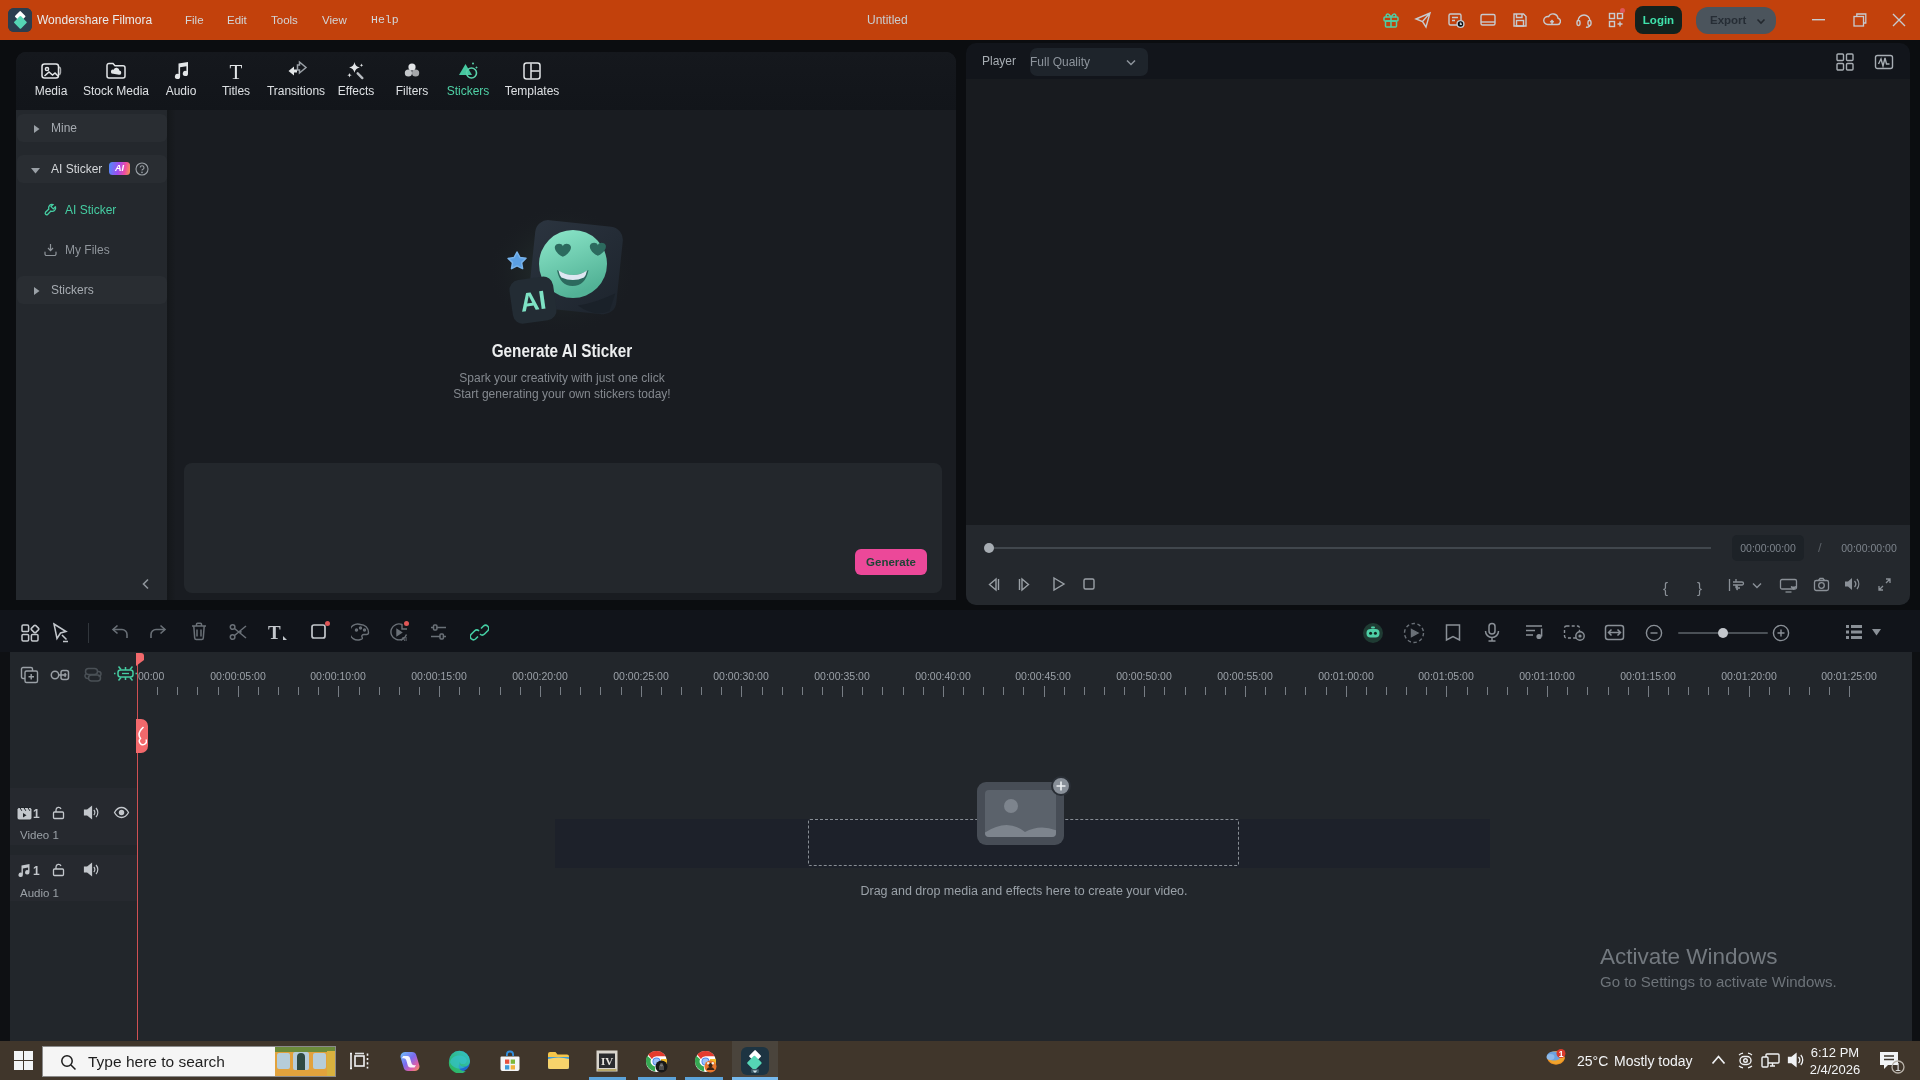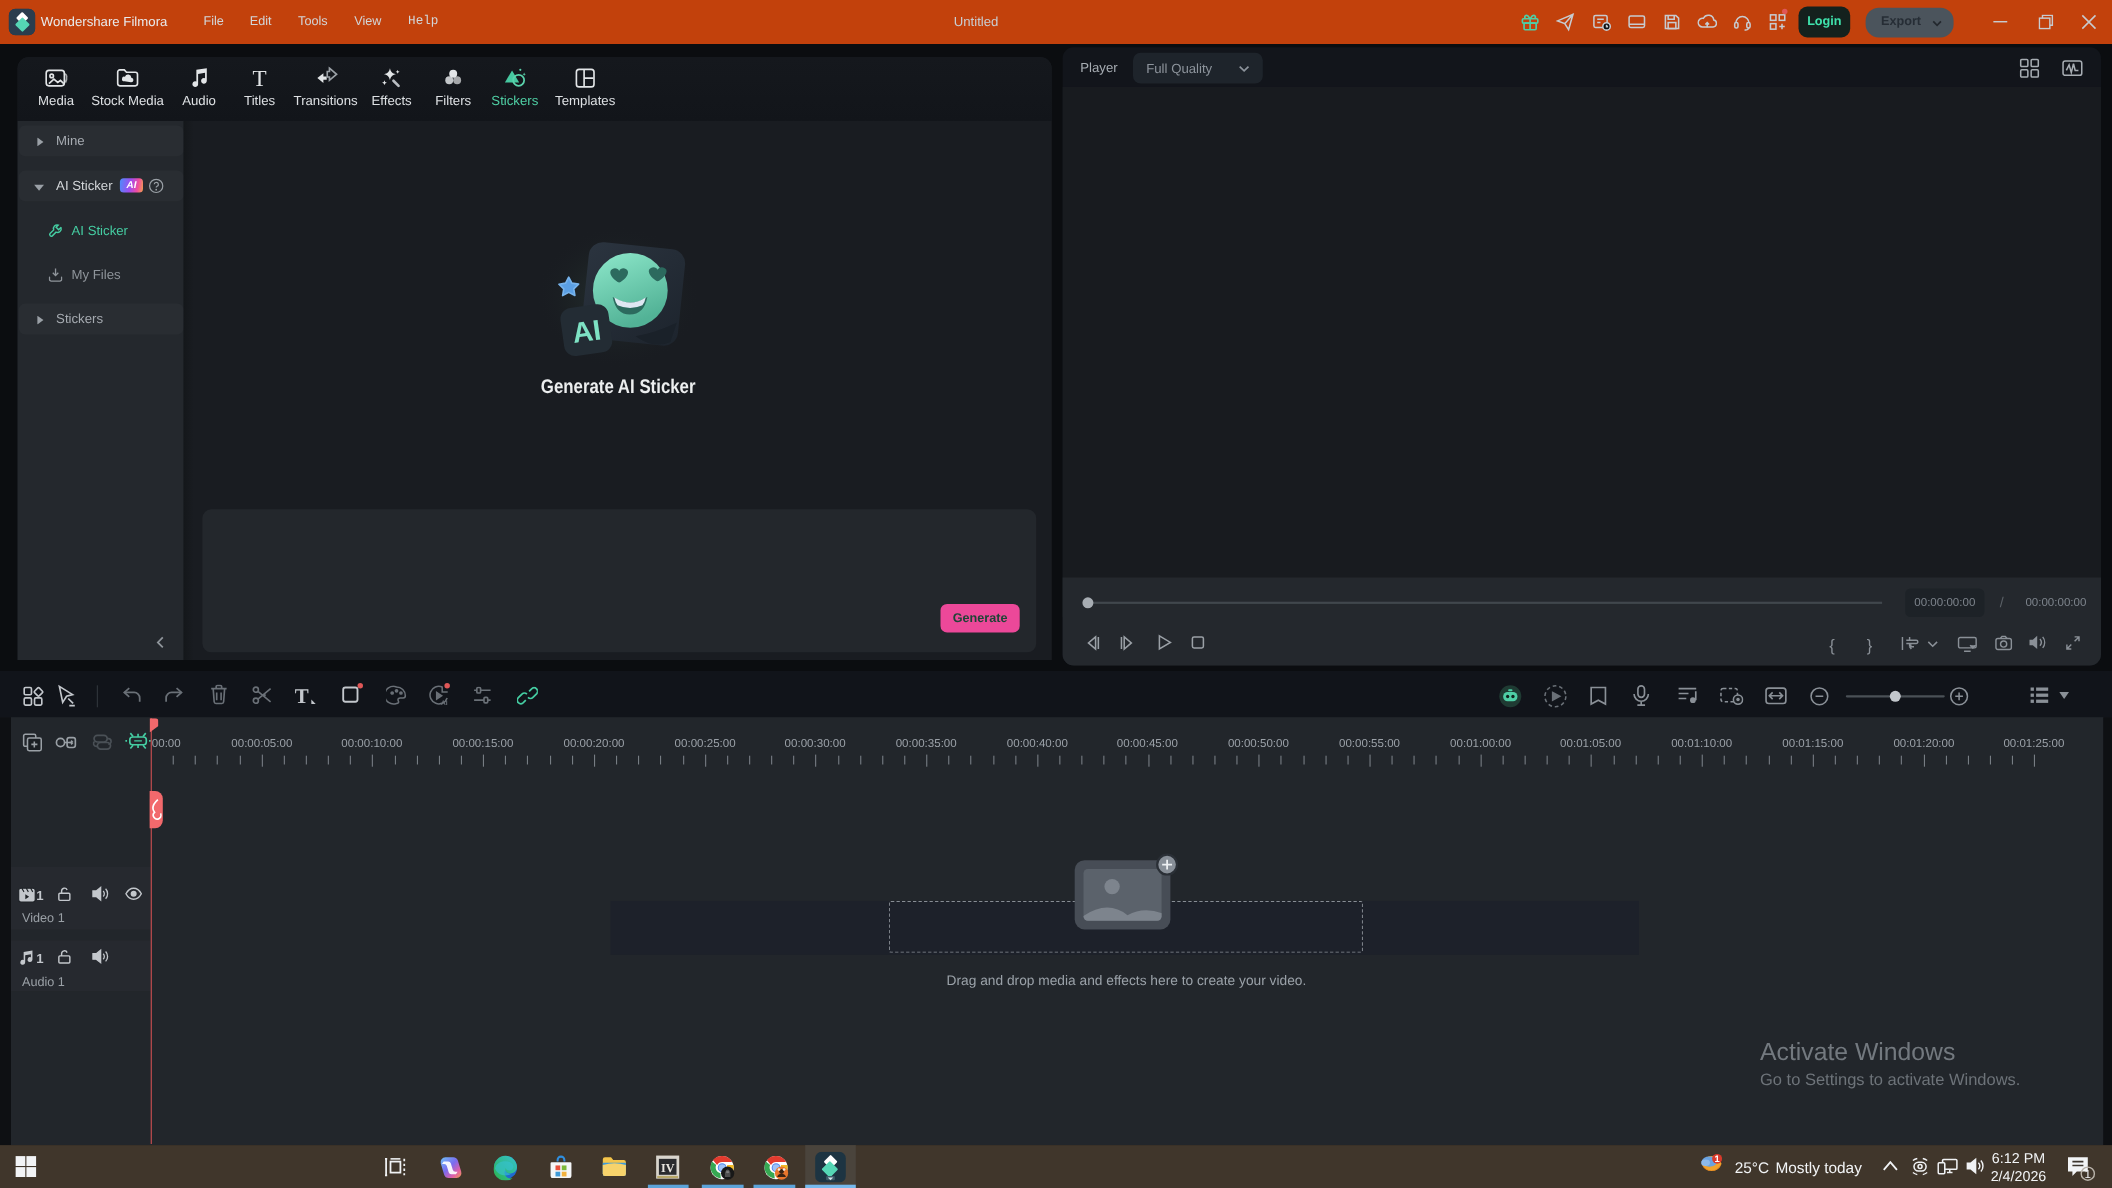--- a/index.html
+++ b/index.html
@@ -262,31 +262,32 @@
         <path d="M64 45 c2.5-4.5 9-4 10.5 0 c1.5-4 8-4.5 10.5 0 c1.8 5.5-6 12.5-10.5 14 c-4.5-1.5-12.3-8.5-10.5-14 Z" fill="#2c6a5e" transform="translate(40,-7) scale(0.75) translate(20,18)"></path>
         <path d="M70 65 q16 10 31.5 0 q-3 16 -16 16 q-12.5 0 -15.5 -16 Z" fill="#2c6a5e"></path>
         <path d="M71.5 65.5 q15 9 28.5 0 q-.8 4.5 -3 7 q-11 5 -22.6 0 q-2-2.5 -2.9 -7 Z" fill="#dfe7f2"></path>
         <path d="M30 47 l2.9 5.4 6.1 .9 -4.4 4.3 1 6 -5.6 -2.8 -5.5 2.9 1 -6.1 -4.4 -4.2 6.1 -1 Z" fill="#5b9fe3" stroke="#77b3ec" stroke-width="1.5" stroke-linejoin="round"></path>
         <g transform="rotate(-8 47 95)">
           <rect x="24" y="73" width="44" height="44" rx="10" fill="#232c34"></rect>
           <text x="46" y="105" font-family="Liberation Sans" font-size="26" font-weight="bold" fill="#7ee2c4" text-anchor="middle">AI</text>
         </g>
       </svg>
       <div class="abs" style="left:0; top:231px; width:790px; text-align:center; color:#eceeef; font-size:18px; font-weight:bold; transform:scaleX(0.85);">Generate AI Sticker</div>
+      <div class="abs" style="left:0; top:260px; width:790px; text-align:center; color:#84898f; font-size:12px; line-height:16px;">Spark your creativity with just one click<br>Start generating your own stickers today!</div>
 
       <div class="abs" style="left:17px; top:353px; width:758px; height:130px; background:#23272c; border-radius:8px;">
         <div class="abs" style="left:671px; top:86px; width:72px; height:26px; background:#ec4899; border-radius:6px; color:#1e4536; font-size:11.5px; font-weight:bold; text-align:center; line-height:26px;">Generate</div>
       </div>
     </div>
   </div>
 
   <div id="player">
     <div id="pheader">
       <div class="abs" style="left:16px; top:11px; color:#a7adb3; font-size:12px;">Player</div>
-      <div class="abs" style="left:64px; top:5px; width:118px; height:28px; background:#1e242b; border-radius:7px; color:#8d949c; font-size:12px; line-height:28px; padding-left:12px;">Full Quality<svg style="position:absolute; right:12px; top:11px;" width="10" height="7" viewBox="0 0 10 7" fill="none" stroke="#8d949c" stroke-width="1.5">
+      <div class="abs" style="left:64px; top:5px; width:118px; height:28px; background:#1e242b; border-radius:7px; color:#8d949c; font-size:12px; line-height:28px; ">Full Quality<svg style="position:absolute; right:12px; top:11px;" width="10" height="7" viewBox="0 0 10 7" fill="none" stroke="#8d949c" stroke-width="1.5">
             <path d="M1 1.5 L5 5.5 L9 1.5"></path>
           </svg></div>
     </div>
     <div id="ppreview"></div>
     <div id="pbottom"></div>
 
     <svg class="ic" style="left:869px; top:9px;" width="20" height="20" viewBox="0 0 20 20" fill="none" stroke="#a7adb3" stroke-width="1.4">
       <rect x="2" y="2" width="6.5" height="6.5" rx="1"></rect>
         <rect x="11.5" y="2" width="6.5" height="6.5" rx="1"></rect>
       <rect x="2" y="11.5" width="6.5" height="6.5" rx="1"></rect>
@@ -666,20 +667,37 @@
 
   <div id="taskbar">
 
     <svg class="ic" style="left:14px; top:10px;" width="19" height="19" viewBox="0 0 19 19" fill="#f2f4f6">
       <rect x="0" y="0" width="9" height="9"></rect>
         <rect x="10" y="0" width="9" height="9"></rect>
         <rect x="0" y="10" width="9" height="9"></rect>
         <rect x="10" y="10" width="9" height="9"></rect>
     </svg>
 
+    <div class="abs" style="left:42px; top:5px; width:294px; height:31px; background:#f5f5f5; border:1px solid #8a8a8a;">
+      <svg style="position:absolute; left:17px; top:7px;" width="17" height="17" viewBox="0 0 17 17" fill="none" stroke="#1b1b1b" stroke-width="1.5">
+        <circle cx="7" cy="7" r="5.2"></circle>
+          <path d="M11 11 L15.5 15.5"></path>
+      </svg>
+      <div style="position:absolute; left:45px; top:6px; color:#1f1f1f; font-size:15.5px;">Type here to search</div>
+
+      <svg style="position:absolute; right:0; top:0;" width="60" height="29" viewBox="0 0 60 29">
+        <rect width="60" height="29" fill="#e2a23c"></rect>
+        <rect x="0" y="0" width="60" height="5" fill="#6b8a3a"></rect>
+        <rect x="2" y="6" width="13" height="16" rx="2" fill="#b6cdd9"></rect>
+        <rect x="18" y="5" width="16" height="18" rx="2" fill="#b6cdd9"></rect>
+        <rect x="38" y="6" width="13" height="16" rx="2" fill="#b6cdd9"></rect>
+        <path d="M22 10 a4 4 0 0 1 8 0 v13 h-8 Z" fill="#2e4a42"></path>
+        <rect x="52" y="4" width="8" height="25" fill="#d8b13e"></rect>
+      </svg>
+    </div>
 
     <svg class="ic" style="left:349px; top:10px;" width="21" height="20" viewBox="0 0 21 20" fill="none" stroke="#f0f2f4" stroke-width="1.6">
       <path d="M2 2.5 v15 M1 2.5 h2 M1 17.5 h2"></path>
       <rect x="6" y="5" width="9" height="10"></rect>
       <path d="M18.5 2.5 v15" stroke-dasharray="2.2 2.2"></path>
       <path d="M6 2.5 h9" stroke-opacity="0.9"></path>
     </svg>
 
     <svg class="ic" style="left:399px; top:9px;" width="23" height="22" viewBox="0 0 23 22">
       <defs>

